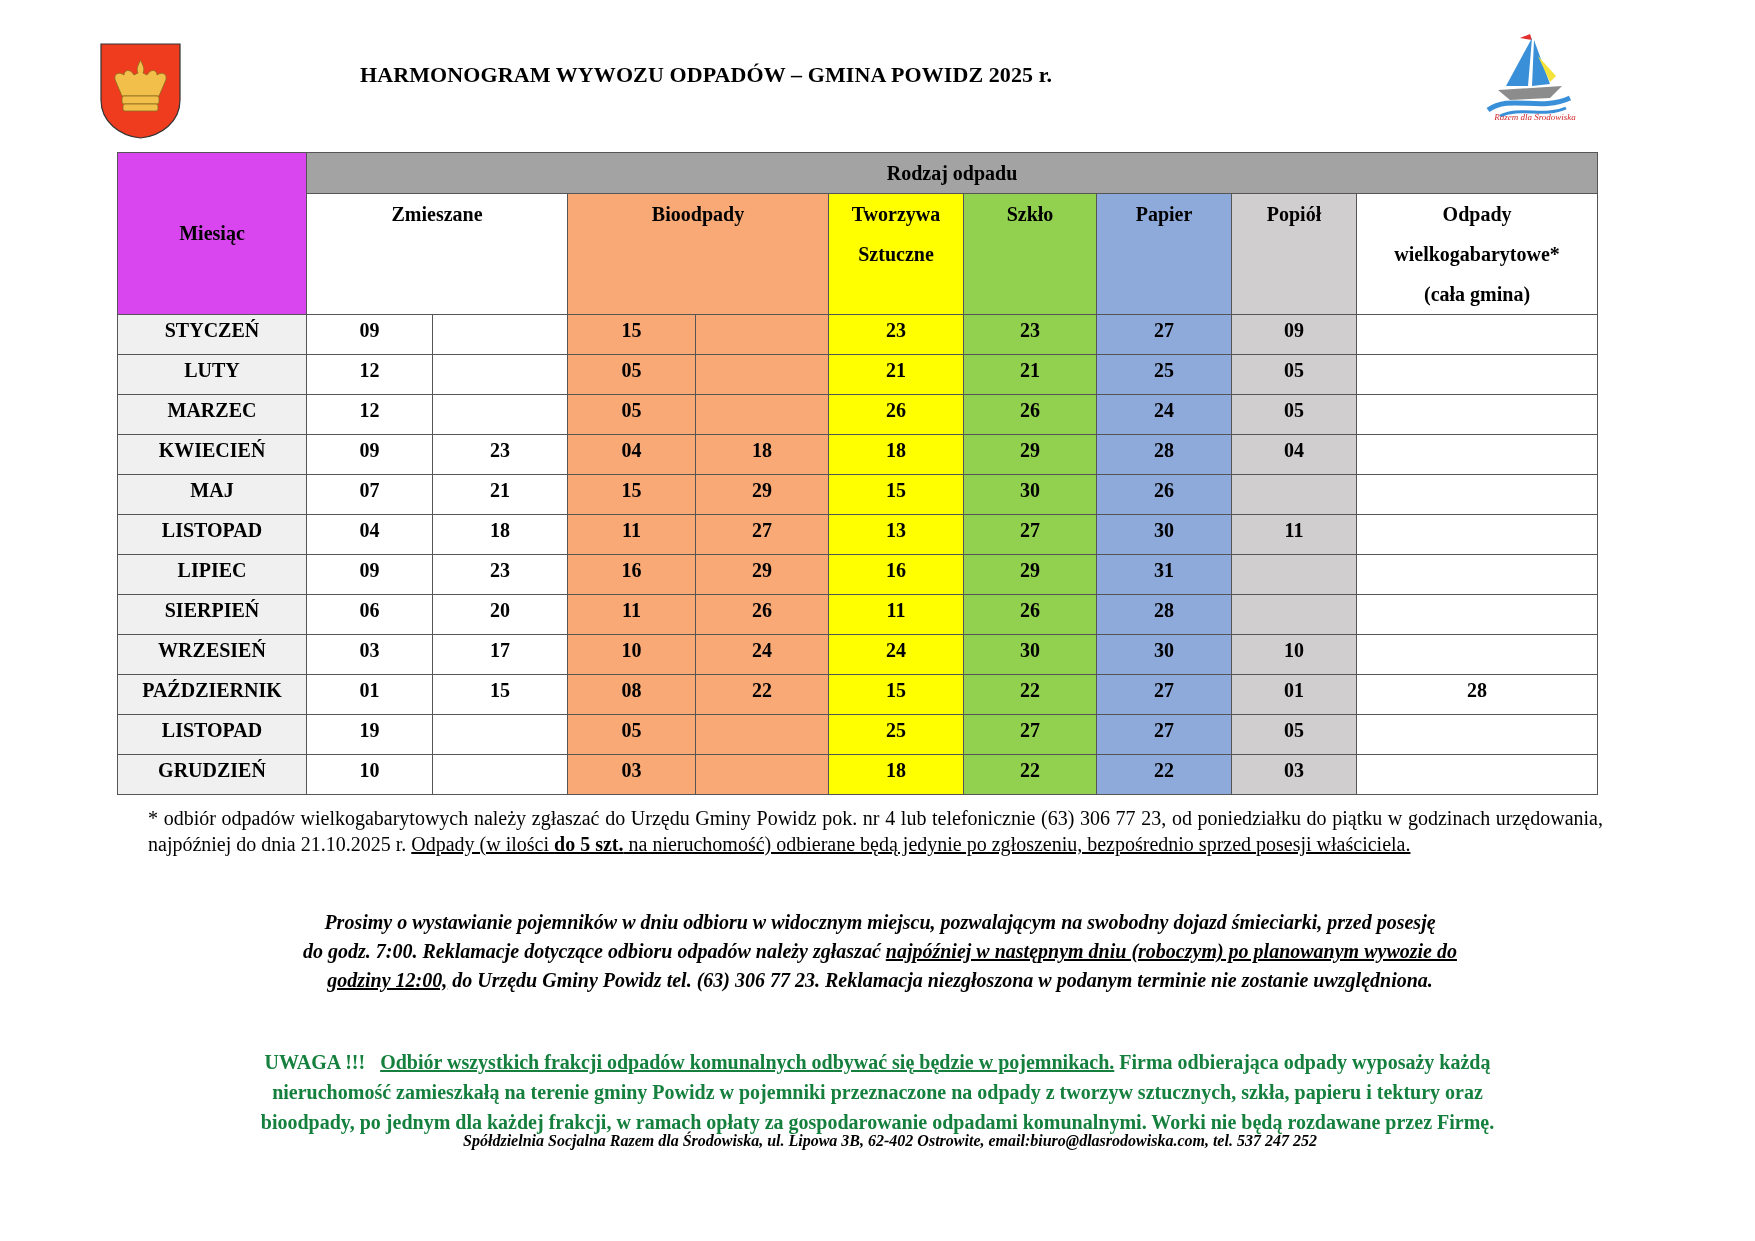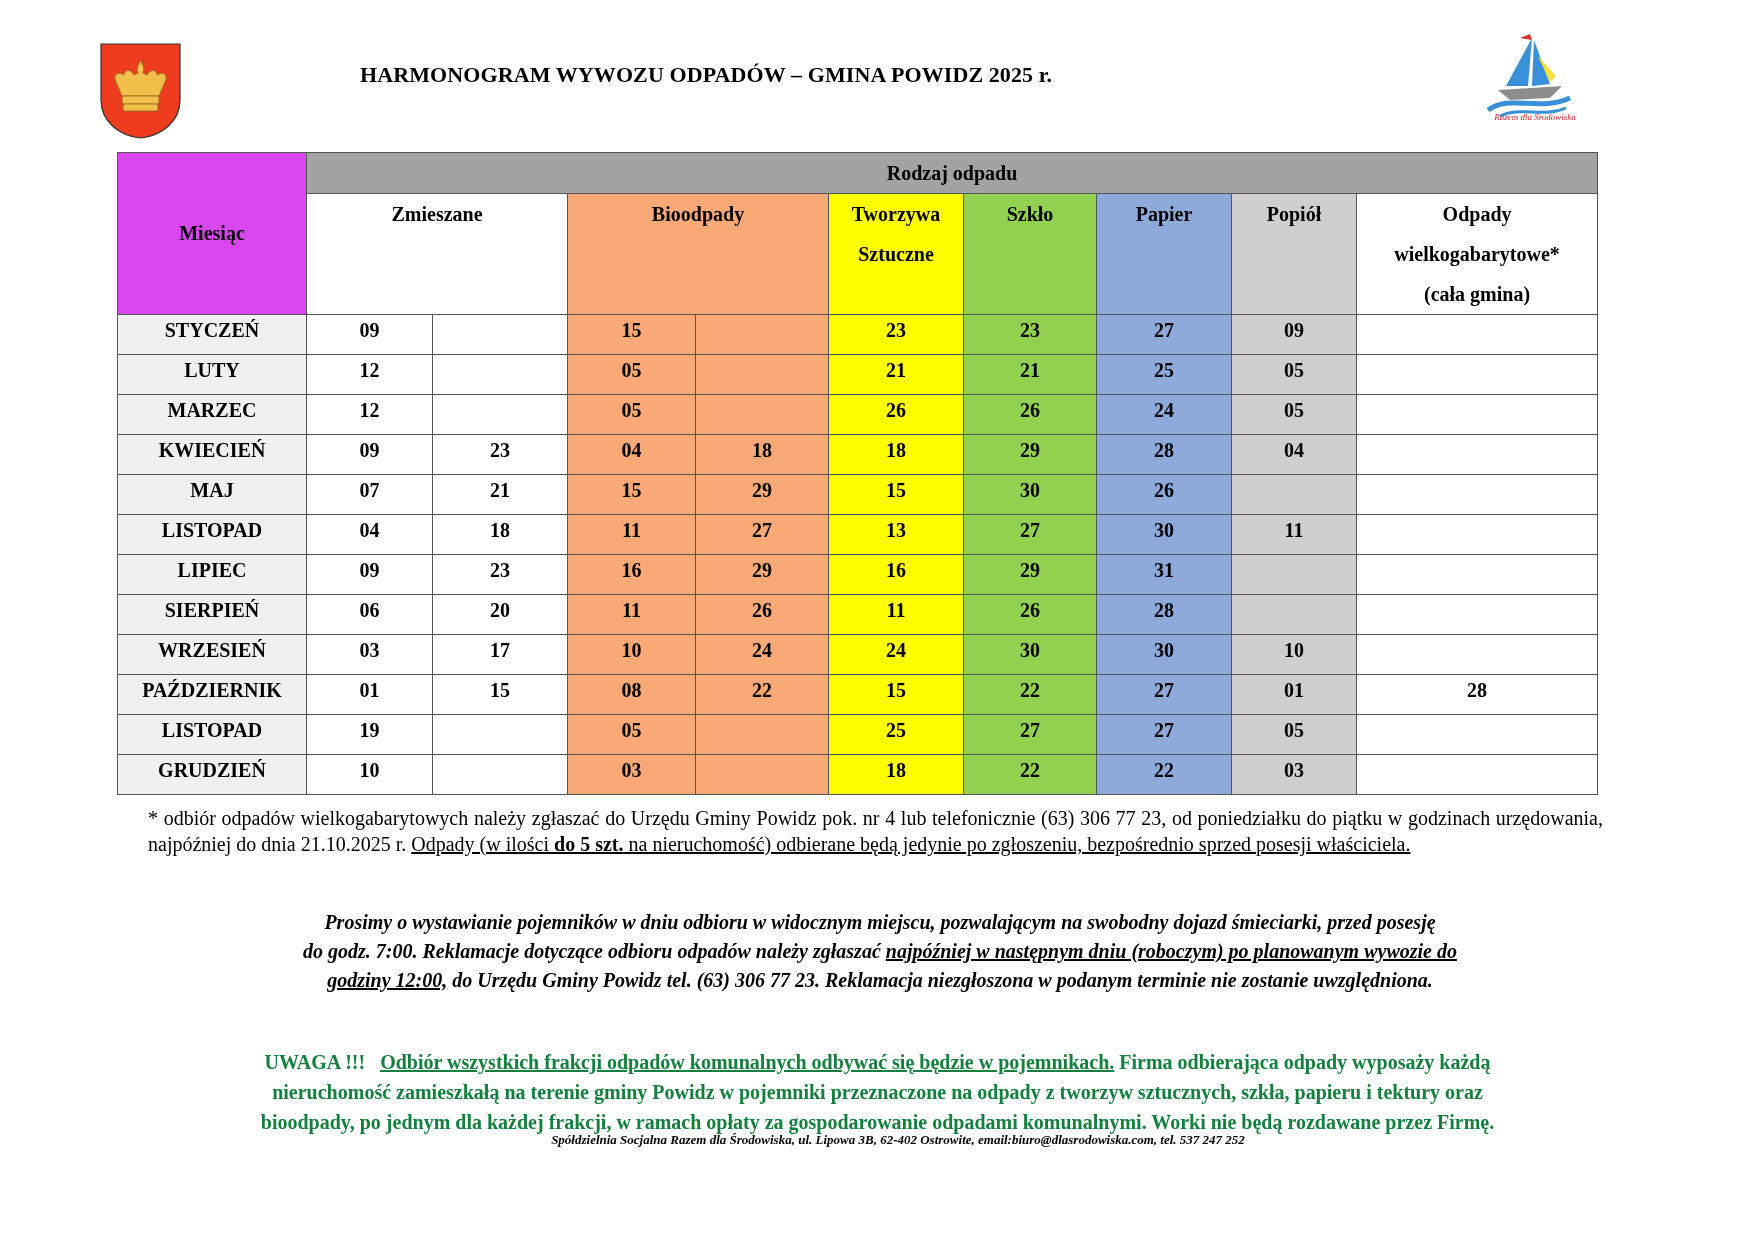--- a/index.html
+++ b/index.html
@@ -30,22 +30,22 @@
     .c-paper { background: #8eaadb; }
     .c-ash { background: #d0cece; }
 
     .footnote { position: absolute; left: 148px; top: 805px; width: 1455px;
                 font-size: 20px; line-height: 26px; text-align: justify; }
     .footnote u { text-decoration: underline; }
     .notice { position: absolute; left: 160px; top: 908px; width: 1440px; text-align: center;
               font-weight: bold; font-size: 20px; line-height: 29px; font-style: italic; }
     .warning { position: absolute; left: 145px; top: 1017px; width: 1465px; text-align: center;
                font-weight: bold; font-size: 20px; line-height: 30px; color: #15803d; margin-top: 30px; }
-    .footer { position: absolute; left: 208px; top: 1132px; width: 1380px; text-align: center;
-              font-weight: bold; font-style: italic; font-size: 13px; }
+    .footer { position: absolute; left: 200px; top: 1132px; width: 1380px; text-align: center;
+              font-weight: bold; font-style: italic; font-size: 16px; }
     .line { display: block; white-space: nowrap; }
   </style>
 </head>
 <body>
 
 <svg class="coat" viewBox="0 0 83 98">
   <path d="M2 2 H81 V58 C81 80 62 94 41.5 96 C21 94 2 80 2 58 Z" fill="#f03c1e" stroke="#333" stroke-width="1.2"></path>
   <g fill="#f2bf4a" stroke="#8a6a1e" stroke-width="0.8">
     <path d="M41.5 18 C44 24 46 26 44 31 L48 33 C52 26 58 28 58 33 C63 29 70 32 66 40 L60 54 H23 L17 40 C13 32 20 29 25 33 C25 28 31 26 35 33 L39 31 C37 26 39 24 41.5 18 Z"></path>
     <rect x="23" y="54" width="37" height="8" rx="2"></rect>

